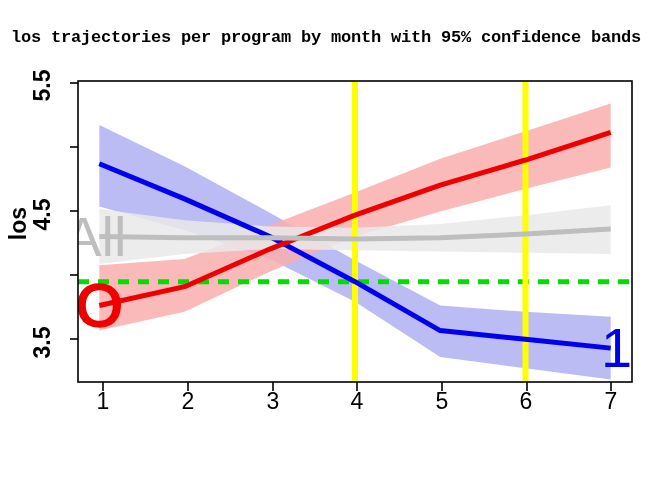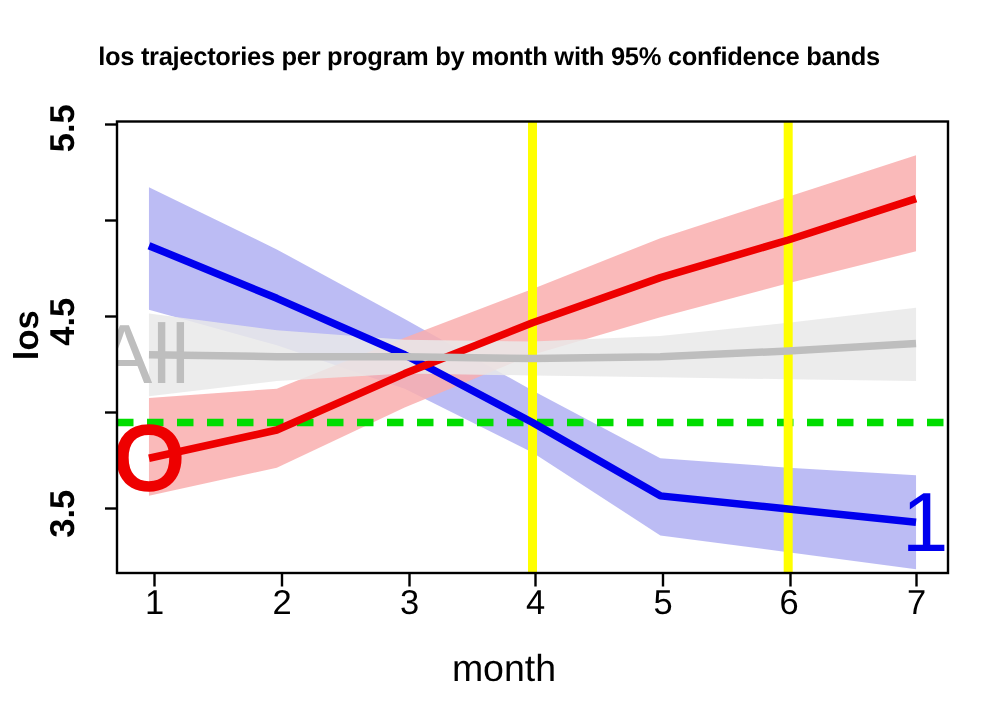--- a/index.html
+++ b/index.html
@@ -13,20 +13,21 @@
 
   .chart-title{
     position:absolute;
     left:0;top:28px;width:652px;
     text-align:center;
     font-size:17px;
     font-weight:bold;
     color:#000000;
     letter-spacing:-0.2px;
     white-space:nowrap;
+    font-family:Liberation Mono, monospace;
   }
 
   .ylabel{
     position:absolute;
     left:-22px; top:210px;
     width:80px;
     text-align:center;
     font-size:23px;
     font-weight:bold;
     color:#000000;
@@ -63,21 +64,20 @@
   svg.plot{position:absolute;left:0;top:0;}
 </style>
 </head>
 <body>
 
 <div id="root">
 
   <div class="chart-title">los trajectories per program by month with 95% confidence bands</div>
 
   <div class="ylabel">los</div>
-  <div class="xlabel">month</div>
 
   <div class="ytick-label" style="left:12px;top:72px;">5.5</div>
   <div class="ytick-label" style="left:12px;top:201px;">4.5</div>
   <div class="ytick-label" style="left:12px;top:329px;">3.5</div>
 
   <div class="xtick-label" style="left:83px;">1</div>
   <div class="xtick-label" style="left:168px;">2</div>
   <div class="xtick-label" style="left:253px;">3</div>
   <div class="xtick-label" style="left:337px;">4</div>
   <div class="xtick-label" style="left:422px;">5</div>

